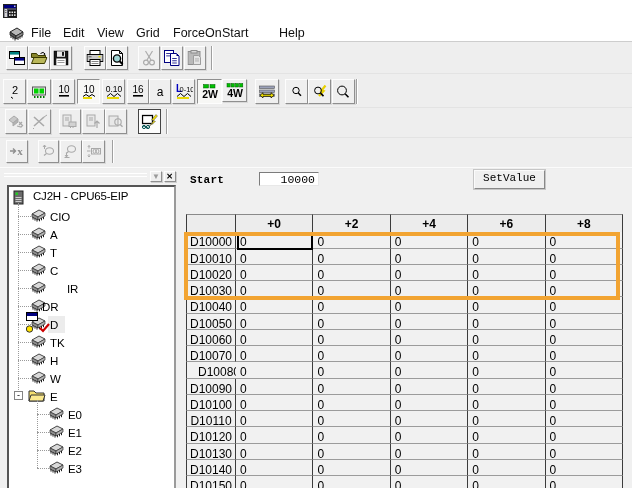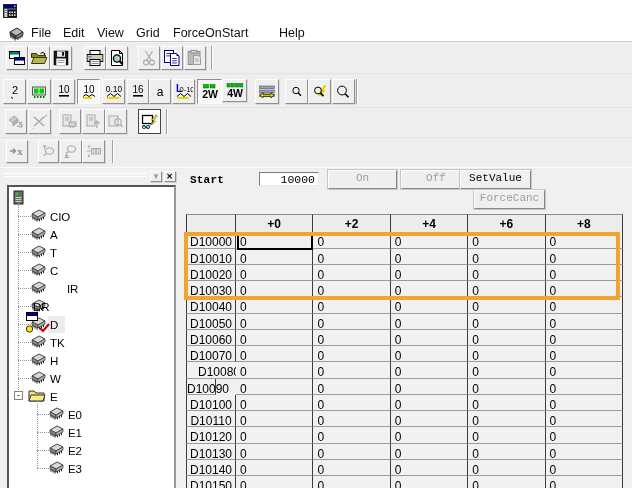--- a/index.html
+++ b/index.html
@@ -406,20 +406,21 @@
     <div class="minibtn" style="left:150px;top:1.5px;color:#9a9a9a">▼</div>
     <div class="minibtn" style="left:163.5px;top:1.5px;color:#000;font-weight:bold">✕</div>
     <div id="treebox">
         <svg class="abs" style="left:3px;top:3px" width="14" height="15">
           <rect x="2" y="1" width="9" height="13" fill="#6a6a6a" stroke="#222"></rect>
           <rect x="3.5" y="2.5" width="2.5" height="2.5" fill="#22cc22"></rect>
           <rect x="3.5" y="7" width="6" height="1" fill="#ccc"></rect>
           <rect x="3.5" y="9" width="6" height="1" fill="#ccc"></rect>
           <rect x="3.5" y="11" width="6" height="1" fill="#ccc"></rect>
         </svg>
+        <div class="titem" style="left:24px;top:0.5px;font-size:11.5px;letter-spacing:-0.2px">CJ2H - CPU65-EIP</div>
         <div class="abs" style="left:9px;top:29.5px;width:13px;height:1px;border-top:1px dotted #9a9a9a"></div>
         <svg class="abs" style="left:21px;top:22.5px" width="16" height="13" viewBox="0 0 16 13">
           <polygon points="2,5 9,1 15,4 8,8" fill="#d9d9d9" stroke="#333" stroke-width="0.9"></polygon>
           <polygon points="2,5 8,8 8,11 2,8" fill="#8f8f8f" stroke="#333" stroke-width="0.7"></polygon>
           <polygon points="8,8 15,4 15,7 8,11" fill="#b3b3b3" stroke="#333" stroke-width="0.7"></polygon>
           <g stroke="#222" stroke-width="1">
             <line x1="3" y1="8" x2="3" y2="10.6"></line>
             <line x1="5" y1="9" x2="5" y2="11.6"></line>
             <line x1="7" y1="10" x2="7" y2="12.6"></line>
             <line x1="9.5" y1="10" x2="9.5" y2="12.3"></line>
@@ -495,21 +496,21 @@
           <polygon points="8,8 15,4 15,7 8,11" fill="#b3b3b3" stroke="#333" stroke-width="0.7"></polygon>
           <g stroke="#222" stroke-width="1">
             <line x1="3" y1="8" x2="3" y2="10.6"></line>
             <line x1="5" y1="9" x2="5" y2="11.6"></line>
             <line x1="7" y1="10" x2="7" y2="12.6"></line>
             <line x1="9.5" y1="10" x2="9.5" y2="12.3"></line>
             <line x1="11.5" y1="9" x2="11.5" y2="11.3"></line>
             <line x1="13.5" y1="7.8" x2="13.5" y2="10.2"></line>
           </g>
         </svg>
-        <div class="titem" style="left:24px;top:111px">DR</div>
+        <div class="titem" style="left:33px;top:111px">DR</div>
         <div class="abs" style="left:9px;top:137.5px;width:13px;height:1px;border-top:1px dotted #9a9a9a"></div>
         <div class="abs" style="left:39px;top:129.5px;width:17px;height:17px;background:#ececec"></div>
         <svg class="abs" style="left:21px;top:130.5px" width="16" height="13" viewBox="0 0 16 13">
           <polygon points="2,5 9,1 15,4 8,8" fill="#d9d9d9" stroke="#333" stroke-width="0.9"></polygon>
           <polygon points="2,5 8,8 8,11 2,8" fill="#8f8f8f" stroke="#333" stroke-width="0.7"></polygon>
           <polygon points="8,8 15,4 15,7 8,11" fill="#b3b3b3" stroke="#333" stroke-width="0.7"></polygon>
           <g stroke="#222" stroke-width="1">
             <line x1="3" y1="8" x2="3" y2="10.6"></line>
             <line x1="5" y1="9" x2="5" y2="11.6"></line>
             <line x1="7" y1="10" x2="7" y2="12.6"></line>
@@ -637,24 +638,21 @@
           <rect x="1" y="1" width="10" height="3" fill="#000080"></rect>
           <path d="M14 16 L17 19 L23 12" stroke="#cc0000" stroke-width="2.2" fill="none"></path>
           <circle cx="3.5" cy="17" r="3.2" fill="#ffe200" stroke="#333"></circle>
         </svg>
       </div>
   </div>
 
   <div class="abs" id="rightpanel">
     <div class="abs" id="startlbl">Start</div>
     <div class="abs" id="startinput">10000</div>
-    <div class="cbtn dis" style="left:143px;top:1px;width:69px">On</div>
-    <div class="cbtn dis" style="left:215.5px;top:1px;width:71px">Off</div>
-    <div class="cbtn" style="left:275px;top:1px;width:71px">SetValue</div>
-    <div class="cbtn dis" style="left:289px;top:21px;width:71px">ForceCanc</div>
+    <div class="cbtn" style="left:289px;top:1px;width:71px">SetValue</div>
     <div id="grid">
         <div class="hcell" style="left:0px;width:50px;border-left:1px solid #3c3c3c;"></div>
         <div class="hcell" style="left:50px;width:77.4px;">+0</div>
         <div class="hcell" style="left:127.4px;width:77.4px;">+2</div>
         <div class="hcell" style="left:204.8px;width:77.39999999999998px;">+4</div>
         <div class="hcell" style="left:282.2px;width:77.40000000000003px;">+6</div>
         <div class="hcell" style="left:359.6px;width:77.39999999999998px;">+8</div>
         <div class="rh" style="top:18.3px;left:0;width:50px">D10000</div>
         <div class="dc" style="top:18.3px;left:50px;width:77.4px">0</div>
         <div class="dc" style="top:18.3px;left:127.4px;width:77.4px">0</div>
@@ -702,21 +700,21 @@
         <div class="dc" style="top:132.12px;left:127.4px;width:77.4px">0</div>
         <div class="dc" style="top:132.12px;left:204.8px;width:77.39999999999998px">0</div>
         <div class="dc" style="top:132.12px;left:282.2px;width:77.40000000000003px">0</div>
         <div class="dc" style="top:132.12px;left:359.6px;width:77.39999999999998px">0</div>
         <div class="rh" style="top:148.38000000000002px;left:0;width:66px">D10080</div>
         <div class="dc" style="top:148.38000000000002px;left:50px;width:77.4px">0</div>
         <div class="dc" style="top:148.38000000000002px;left:127.4px;width:77.4px">0</div>
         <div class="dc" style="top:148.38000000000002px;left:204.8px;width:77.39999999999998px">0</div>
         <div class="dc" style="top:148.38000000000002px;left:282.2px;width:77.40000000000003px">0</div>
         <div class="dc" style="top:148.38000000000002px;left:359.6px;width:77.39999999999998px">0</div>
-        <div class="rh" style="top:164.64000000000001px;left:0;width:30px">D10090</div>
+        <div class="rh" style="top:164.64000000000001px;left:0;width:50px">D10090</div>
         <div class="dc" style="top:164.64000000000001px;left:50px;width:77.4px">0</div>
         <div class="dc" style="top:164.64000000000001px;left:127.4px;width:77.4px">0</div>
         <div class="dc" style="top:164.64000000000001px;left:204.8px;width:77.39999999999998px">0</div>
         <div class="dc" style="top:164.64000000000001px;left:282.2px;width:77.40000000000003px">0</div>
         <div class="dc" style="top:164.64000000000001px;left:359.6px;width:77.39999999999998px">0</div>
         <div class="rh" style="top:180.90000000000003px;left:0;width:50px">D10100</div>
         <div class="dc" style="top:180.90000000000003px;left:50px;width:77.4px">0</div>
         <div class="dc" style="top:180.90000000000003px;left:127.4px;width:77.4px">0</div>
         <div class="dc" style="top:180.90000000000003px;left:204.8px;width:77.39999999999998px">0</div>
         <div class="dc" style="top:180.90000000000003px;left:282.2px;width:77.40000000000003px">0</div>

